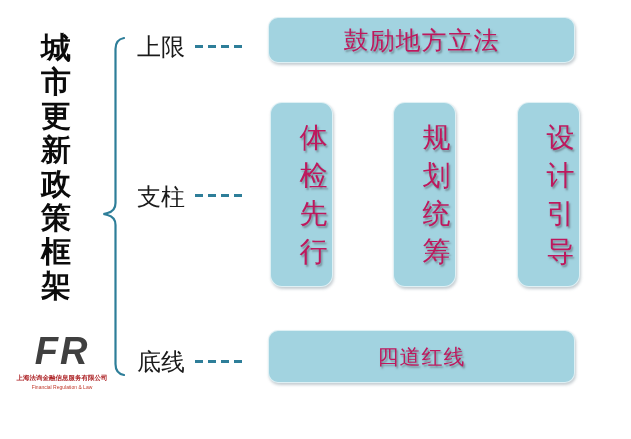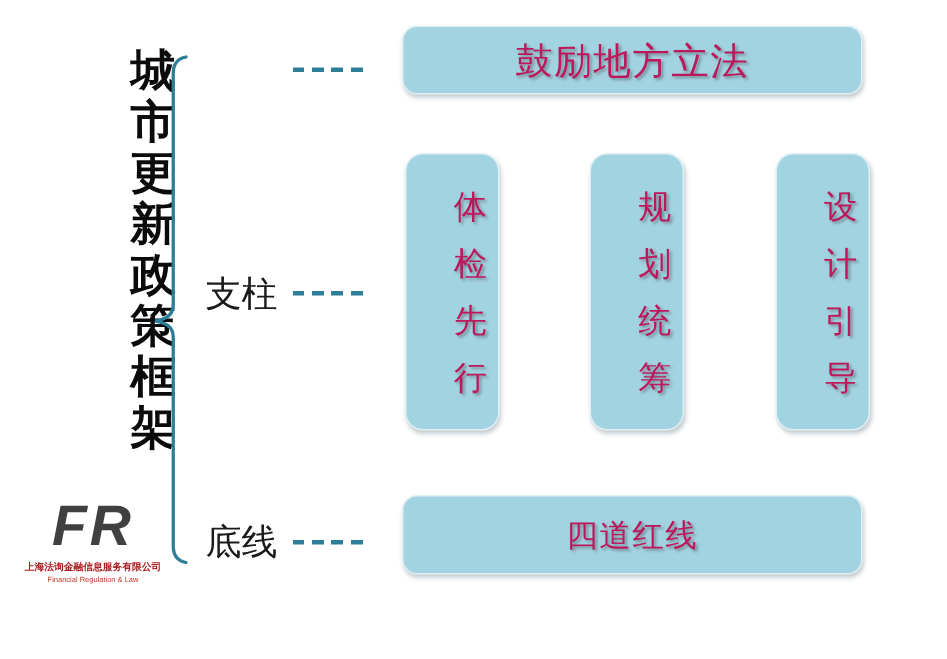--- a/index.html
+++ b/index.html
@@ -15,21 +15,20 @@
   .main-title {
     position: absolute;
     left: 40px; top: 31px;
     width: 32px;
     font-size: 30px;
     font-weight: 900;
     line-height: 34px;
     color: #0b0b0b;
     word-break: break-all;
     text-align: center;
-    margin-left: 46px;
   }
 
   
   .brace {
     position: absolute;
     left: 95px; top: 30px;
     width: 40px; height: 352px;
   }
 
   
@@ -86,24 +85,23 @@
   .pillar {
     top: 102px;
     width: 63px; height: 185px;
     border-radius: 12px;
   }
   .pillar-1 { left: 270px; }
   .pillar-2 { left: 393px; }
   .pillar-3 { left: 517px; }
   .pillar .vtext {
     width: 28px;
-    font-size: 22px;
+    font-size: 28px;
     line-height: 38px;
     word-break: break-all;
-    text-align: center;
     margin-left: 24px;
   }
 
   
   .logo {
     position: absolute;
     left: 14px; top: 332px;
     width: 96px;
     text-align: center;
   }
@@ -141,20 +139,21 @@
              Q 20.5 9.5 20.5 19
              L 20.5 173
              Q 20.5 181 12.5 183
              L 8.5 184
              L 12.5 185
              Q 20.5 187 20.5 195
              L 20.5 334
              Q 20.5 343.5 29 345" fill="none" stroke="#2e7e99" stroke-width="2.2" stroke-linecap="round"></path>
   </svg>
 
+  <div class="level-label lv-top">上限</div>
   <div class="level-label lv-mid">支柱</div>
   <div class="level-label lv-bottom">底线</div>
 
   <div class="dashes d-top"></div>
   <div class="dashes d-mid"></div>
   <div class="dashes d-bottom"></div>
 
   <div class="bluebox box-top">
     <span>鼓励地方立法</span>
   </div>

